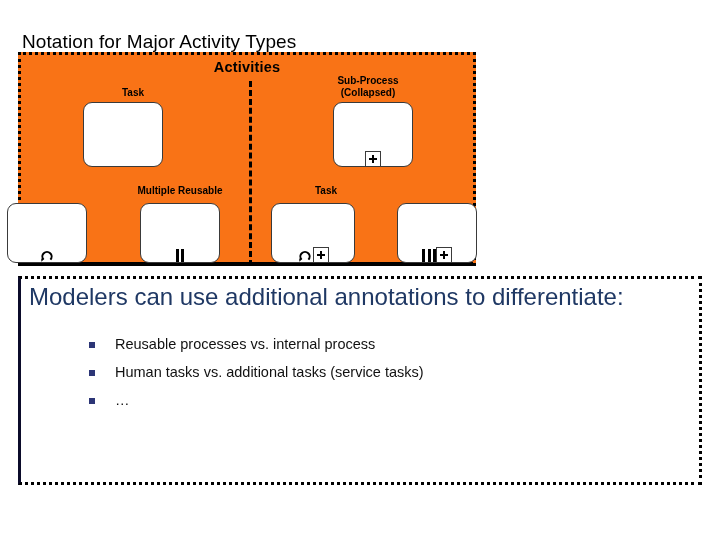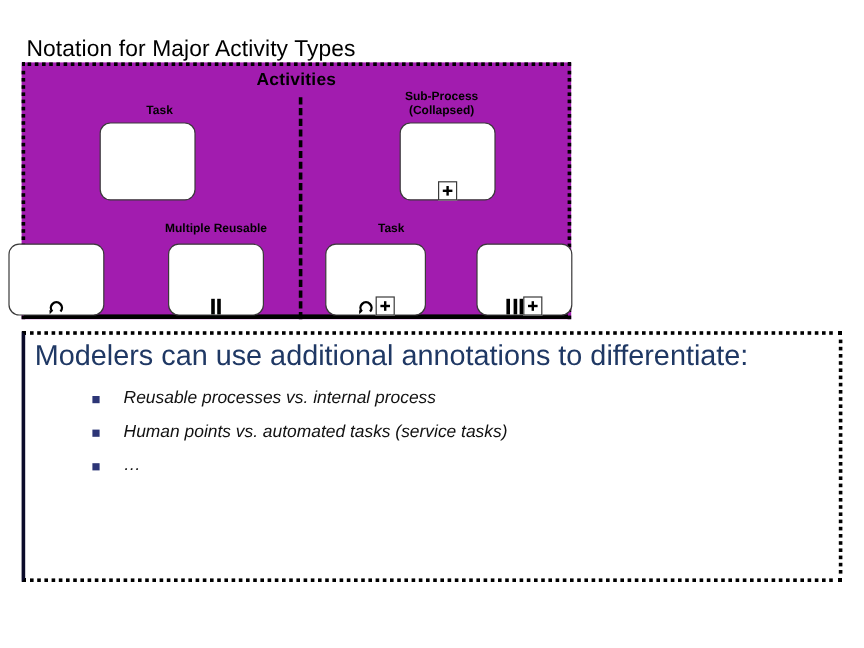--- a/index.html
+++ b/index.html
@@ -29,21 +29,21 @@
     margin-top: 21px;
   }
 
   
   #diagram-panel {
     position: absolute;
     left: 18px;
     top: 52px;
     width: 458px;
     height: 214px;
-    background: #a21caf;
+    background: #f97316;
     border-top: 3px dotted #000;
     border-left: 3px dotted #000;
     border-right: 3px dotted #000;
     border-bottom: 4px solid #000;
     box-sizing: border-box;
   }
 
   .diagram-heading {
     position: absolute;
     left: 0;
@@ -160,23 +160,22 @@
     line-height: 24px;
     color: #1f3864;
     white-space: nowrap;
   }
   #bullet-list {
     position: absolute;
     left: 40px;
     top: 38px;
     width: 620px;
     list-style: none;
-    margin: 4px;
+    margin: 16px;
     padding: 0;
-    font-style: italic;
   }
   #bullet-list li {
     position: relative;
     padding-left: 38px;
     margin-bottom: 5px;
     font-size: 14.5px;
     line-height: 23px;
     color: #111111;
     white-space: nowrap;
   }
@@ -262,21 +261,21 @@
 
   <div id="panel-heading">Modelers can use additional annotations to differentiate:</div>
 
   <ul id="bullet-list">
     <li>
       <span class="sq-bullet"></span>
       <span>Reusable processes vs. internal process</span>
     </li>
     <li>
       <span class="sq-bullet"></span>
-      <span>Human points vs. automated tasks (service tasks)</span>
+      <span>Human tasks vs. additional tasks (service tasks)</span>
     </li>
     <li>
       <span class="sq-bullet"></span>
       <span>…</span>
     </li>
   </ul>
 
 </div>
 
 </body></html>

